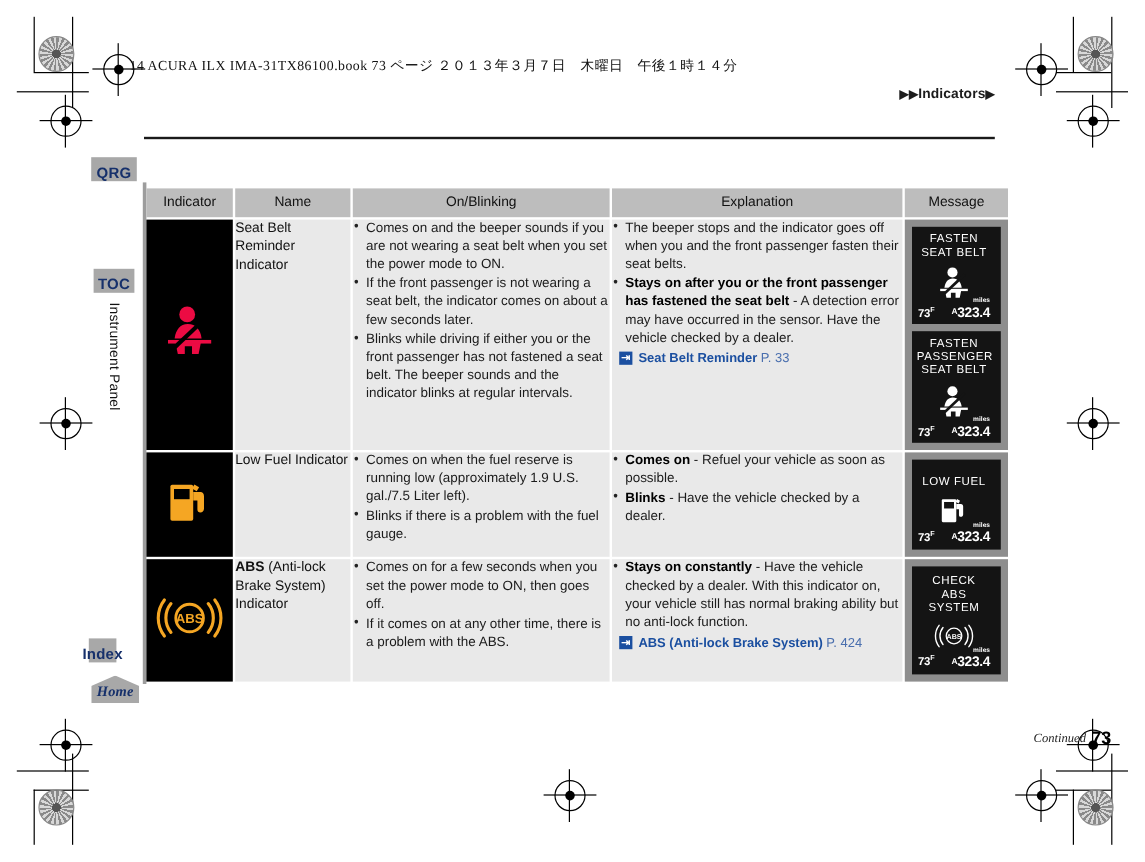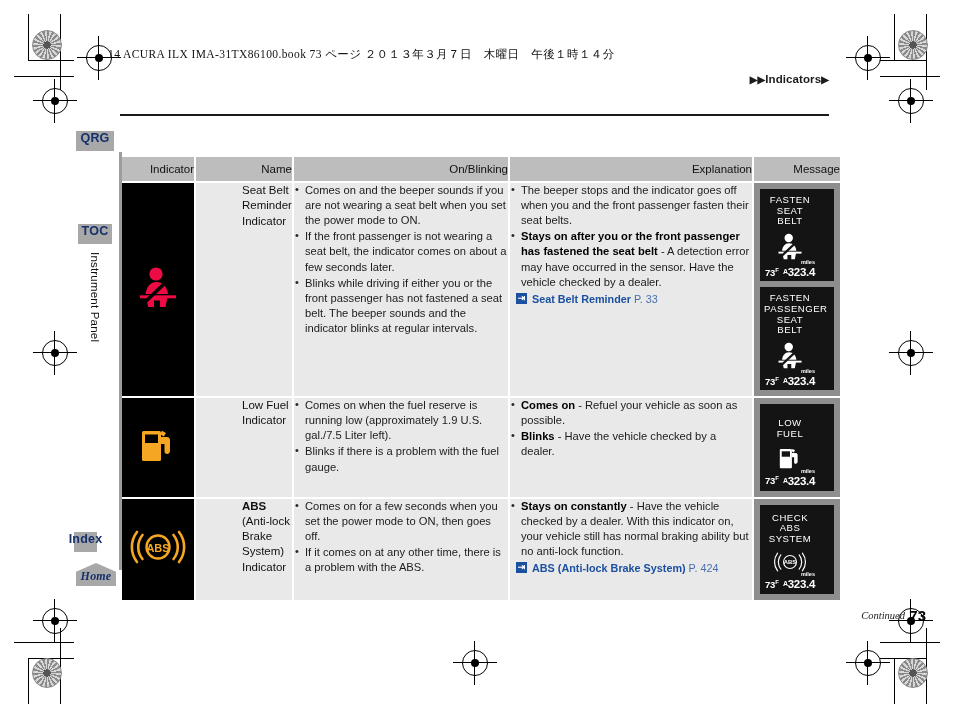--- a/index.html
+++ b/index.html
@@ -60,21 +60,21 @@
     width: 709px; height: 2px; background: #1a1a1a;
   }
 
   
   .tab {
     position: absolute;
     background: #a8a8a8;
     color: #16306b;
     font-weight: bold;
     font-size: 12.5px;
-    display: flex; align-items: flex-start; justify-content: center;
+    display: flex; align-items: flex-end; justify-content: center;
     letter-spacing: .2px;
   }
   .tab-qrg   { left: 76px; top: 131px; width: 38px; height: 20px; }
   .tab-toc   { left: 78px; top: 224px; width: 34px; height: 20px; }
   .tab-index { left: 74px; top: 532px; width: 23px; height: 20px; }
   .tab-home {
     left: 76px; top: 563px; width: 40px; height: 23px;
     background: #a8a8a8; color: #16306b;
     clip-path: polygon(0% 38%, 50% 0%, 100% 38%, 100% 100%, 0% 100%);
     font-family: "Liberation Serif", serif;
@@ -98,39 +98,39 @@
     position: absolute; left: 120px; top: 155px;
     width: 710px;
     border-collapse: separate;
     border-spacing: 2px 2px;
     table-layout: fixed;
   }
   .tbl th {
     background: #bdbdbd;
     font-size: 11.5px; font-weight: normal;
     color: #111; height: 24px;
-    padding: 0; text-align: right;
+    padding: 0; text-align: center;
   }
   .tbl td {
     background: #e9e9e9;
     vertical-align: top;
     padding: 0;
   }
   col.c-ind { width: 72px; }
   col.c-nam { width: 96px; }
   col.c-onb { width: 214px; }
   col.c-exp { width: 242px; }
   col.c-msg { width: 86px; }
 
   td.cell-ind { background: #000; text-align: center; vertical-align: middle; }
   td.cell-msg { background: #8e8e8e; padding: 6px 5px; text-align: center; }
 
   .cell-pad { padding: 9px 9px 10px 10px; }
   .nm {
-    font-size: 11.5px; line-height: 1.33; color: #111; padding-left: 46px;
+    font-size: 11.5px; line-height: 1.33; color: #111;
   }
   .nm b { font-weight: bold; }
 
   ul.bl {
     margin: 0; padding: 0; list-style: none;
     font-size: 11.2px; line-height: 1.35; color: #1b1b1b;
   }
   ul.bl > li {
     position: relative; padding-left: 11px; margin-bottom: 1px;
   }
@@ -152,21 +152,21 @@
     font-size: 9px; line-height: 11px; text-align: center;
     font-weight: bold;
   }
   .xref .xname { font-weight: bold; color: #1b4fa0; }
   .xref .xpage { font-weight: normal; color: #4a6fae; }
 
   
   .disp {
     width: 74px; background: #141414;
     margin: 0 auto 6px auto;
-    padding: 6px 18px 3px 4px;
+    padding: 6px 8px 3px 4px;
     position: relative;
     font-family: "Liberation Sans", sans-serif;
   }
   .disp:last-child { margin-bottom: 0; }
   .disp-txt {
     color: #fff; font-size: 9.6px; line-height: 1.12;
     letter-spacing: .5px; text-align: center; font-weight: normal;
   }
   .disp-icon {
     height: 34px; display: flex; align-items: center; justify-content: center;

